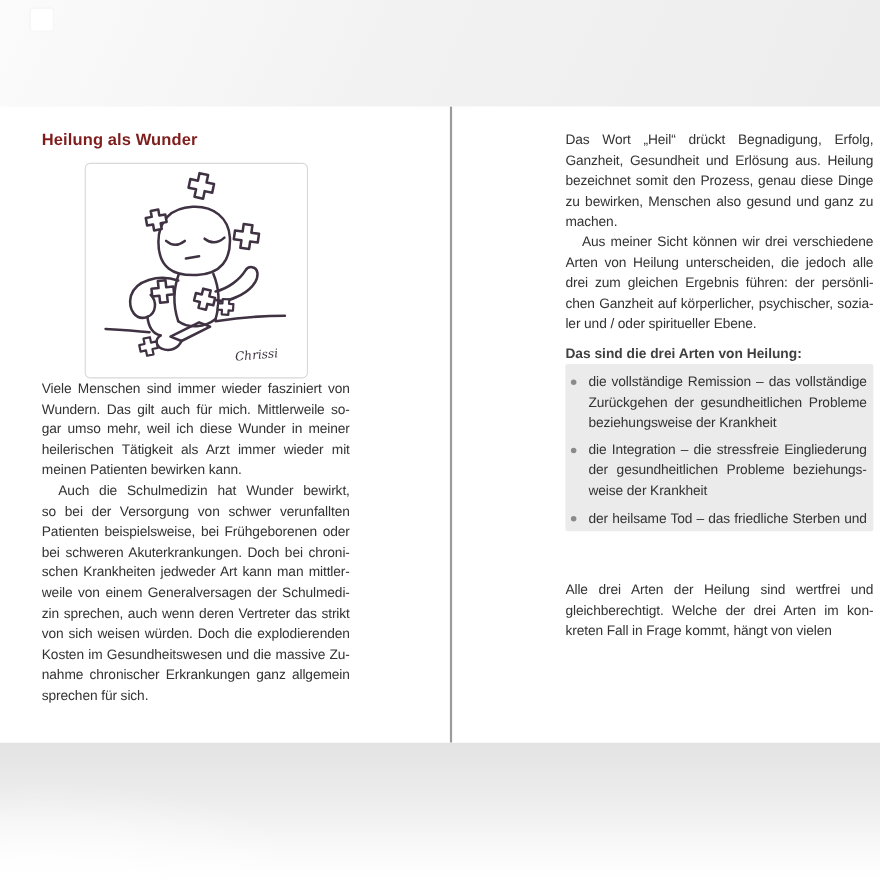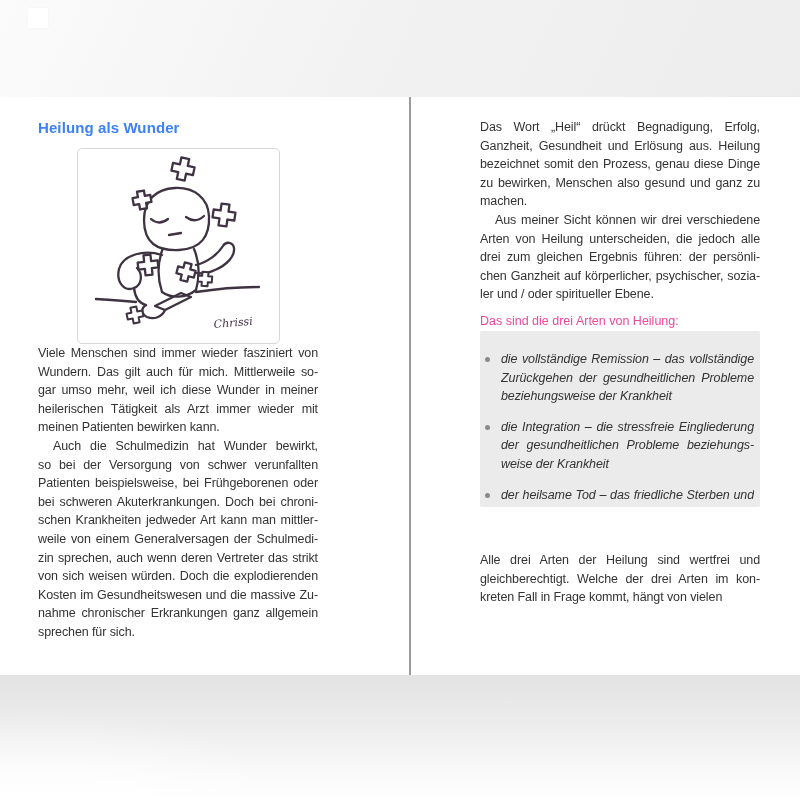--- a/index.html
+++ b/index.html
@@ -21,51 +21,51 @@
     position:absolute; left:0; top:675px; width:800px; height:125px;
     background:
       radial-gradient(ellipse 430px 170px at 5% 110%, rgba(255,255,255,0.95), rgba(255,255,255,0) 60%),
       linear-gradient(180deg,#e3e3e3 0%,#ededed 42%,#fafafa 80%,#ffffff 100%);
   }
   
   .spread { position:absolute; left:0; top:97px; width:800px; height:578px; background:#fff; }
   .divider { position:absolute; left:409px; top:0; width:2px; height:578px; background:#9b9b9b; }
 
   .col-left  { position:absolute; left:38px;  top:0; width:280px; }
-  .col-right { position:absolute; left:480px; top:0; width:280px; padding-top:21px; }
+  .col-right { position:absolute; left:514px; top:0; width:280px; padding-top:21px; }
 
   .page-heading {
     margin:21px 0 0 0; font-size:15px; line-height:19px;
-    font-weight:bold; color:#3b82f6; letter-spacing:0.1px;
+    font-weight:bold; color:#7f1d1d; letter-spacing:0.1px;
   }
   .illus {
     margin:11px 0 0 39px; width:201px; height:194px;
     border:1px solid #d8d8d8; border-radius:5px; background:#fff;
   }
   .illus svg { display:block; }
 
   .body-left { }
 
   .line {
     font-size:12.5px; line-height:18.6px; letter-spacing:-0.1px;
     color:#333; text-align:justify; text-align-last:justify;
     white-space:nowrap; overflow:hidden;
   }
   .line.last { text-align:center; text-align-last:left; }
   .line.indent { text-indent:15px; }
 
   .subheading {
     margin:8px 0 0 0; font-size:12.5px; line-height:19px;
-    font-weight:normal; color:#ec4899;
+    font-weight:bold; color:#404040;
   }
   .graybox {
     margin-top:0; background:#ebebeb; border-radius:2px;
     padding:7px 6px 3px 4px;
   }
-  .bullet-item { display:flex; margin:12px 0 6px 0;font-style:italic; }
+  .bullet-item { display:flex; margin:0 0 6px 0; }
   .bullet-item:last-child { margin-bottom:0; }
   .bullet-dot {
     flex:none; width:5px; height:5px; border-radius:50%;
     background:#8a8a8a; margin:7px 11px 0 1px;
   }
   .bullet-text { flex:1; min-width:0; }
 
   .closing { margin-top:44px; }
 </style>
 </head>

